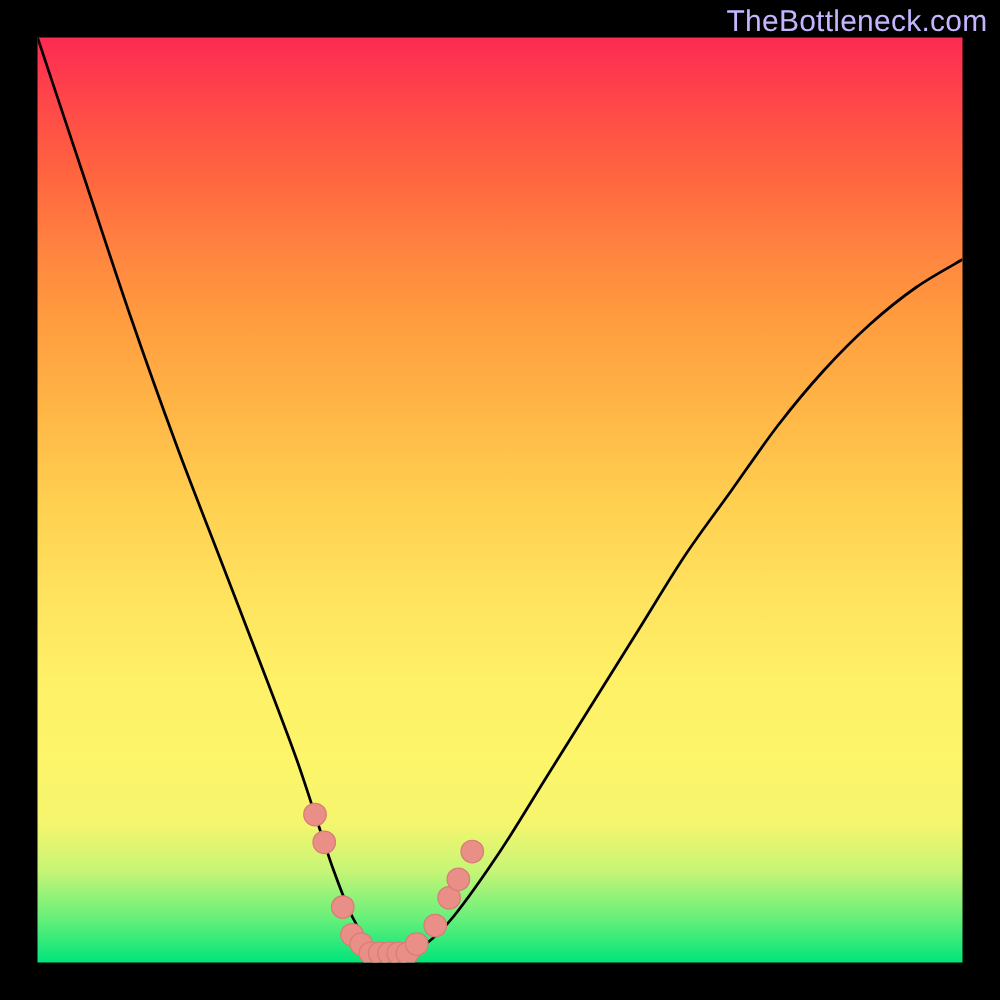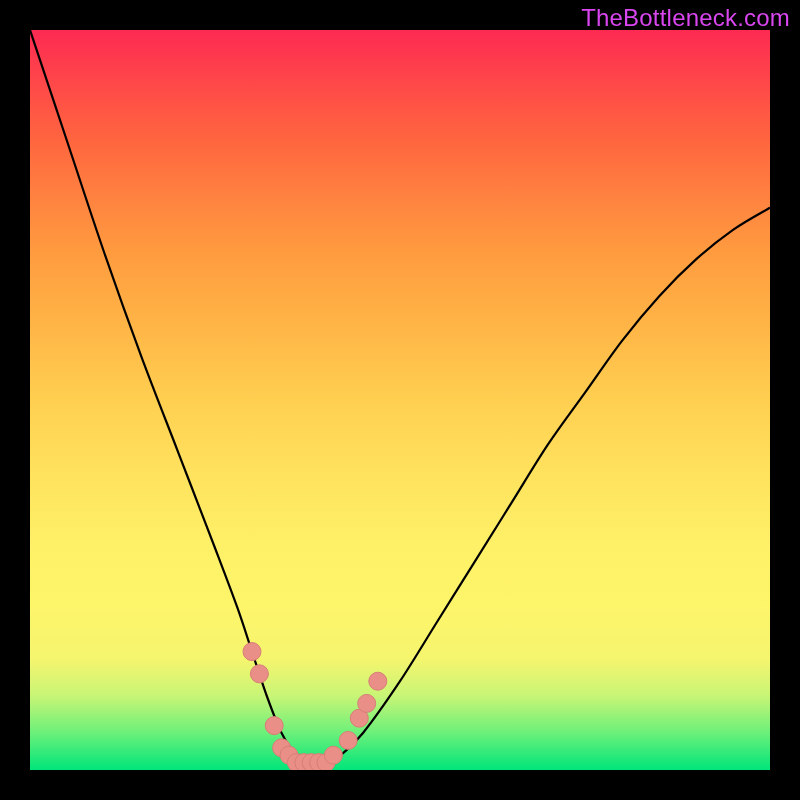--- a/index.html
+++ b/index.html
@@ -40,21 +40,21 @@
       #ff8040 78%,
       #ff663f 85%,
       #ff4b48 92%,
       #fd2a52 100%
     );
   }
   .watermark {
     position: absolute;
     top: 4px;
     right: 10px;
-    color: #d946ef;
+    color: #c4b5fd;
     font-size: 24px;
     font-weight: 400;
     letter-spacing: 0.2px;
     user-select: none;
   }
   svg.curve {
     position: absolute;
     left: 0;
     top: 0;
     width: 740px;

